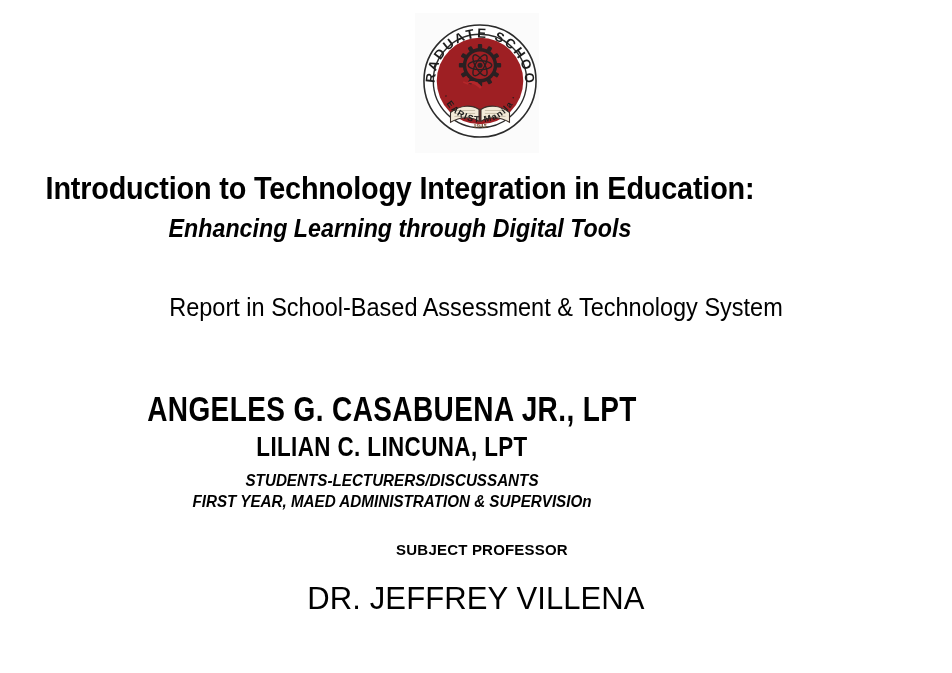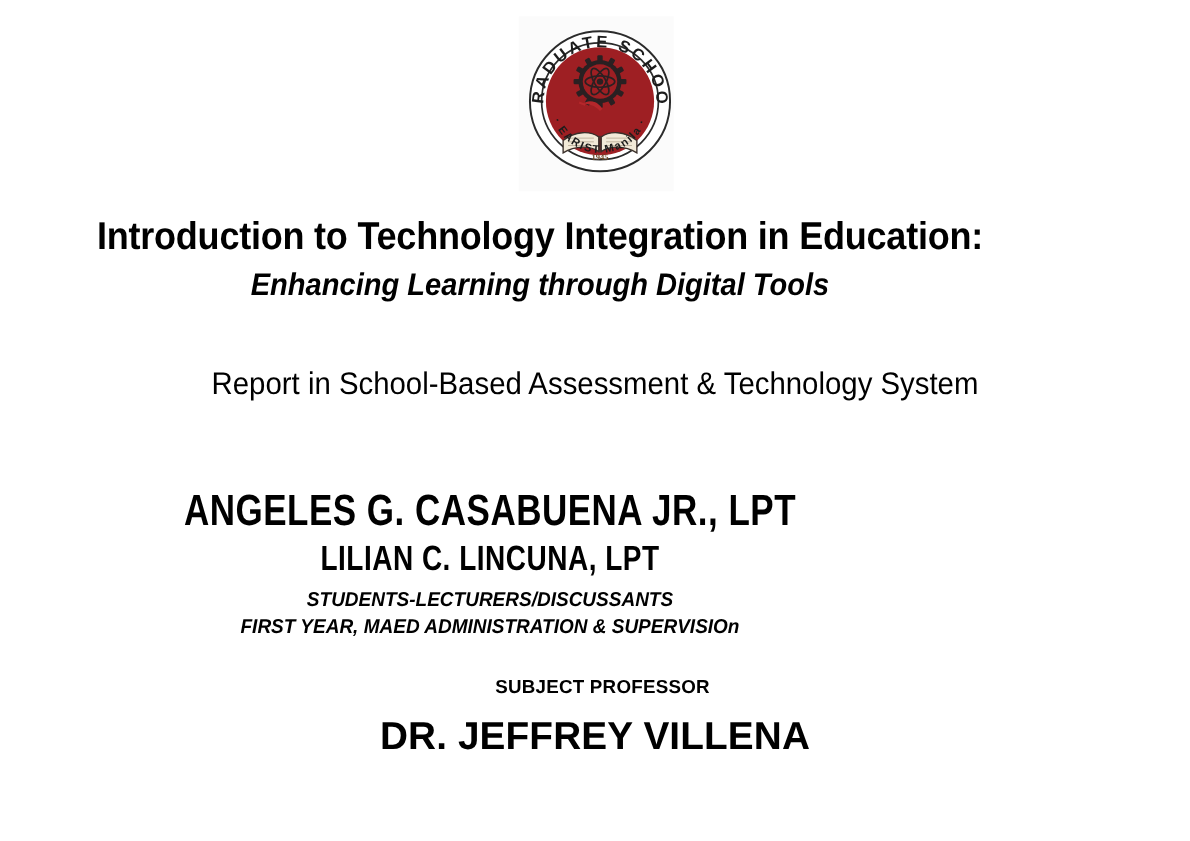--- a/index.html
+++ b/index.html
@@ -41,21 +41,20 @@
   }
   .seal svg { display: block; width: 100%; height: 100%; }
 
   
   .title-block {
     position: absolute;
     left: 0;
     top: 172px;
     width: 800px;
     text-align: center;
-    padding-left: 32px;
   }
   .title-main {
     font-size: 31px;
     font-weight: bold;
     line-height: 1.12;
     letter-spacing: -0.2px;
     transform: scaleX(0.93);
     transform-origin: center center;
     white-space: nowrap;
   }
@@ -140,24 +139,24 @@
   }
   .professor-label {
     font-size: 15px;
     font-weight: bold;
     letter-spacing: 0.2px;
     line-height: 1.3;
     margin-left: 12px;
   }
   .professor-name {
     font-size: 31px;
-    font-weight: bold;
+    font-weight: normal;
     letter-spacing: 0.1px;
     line-height: 1.2;
-    margin-top: 10px;
+    margin-top: 20px;
     text-align: center;
   }
 </style>
 </head>
 <body>
 
 <div class="slide">
 
   <div class="logo-wrap">
     <div class="seal">

